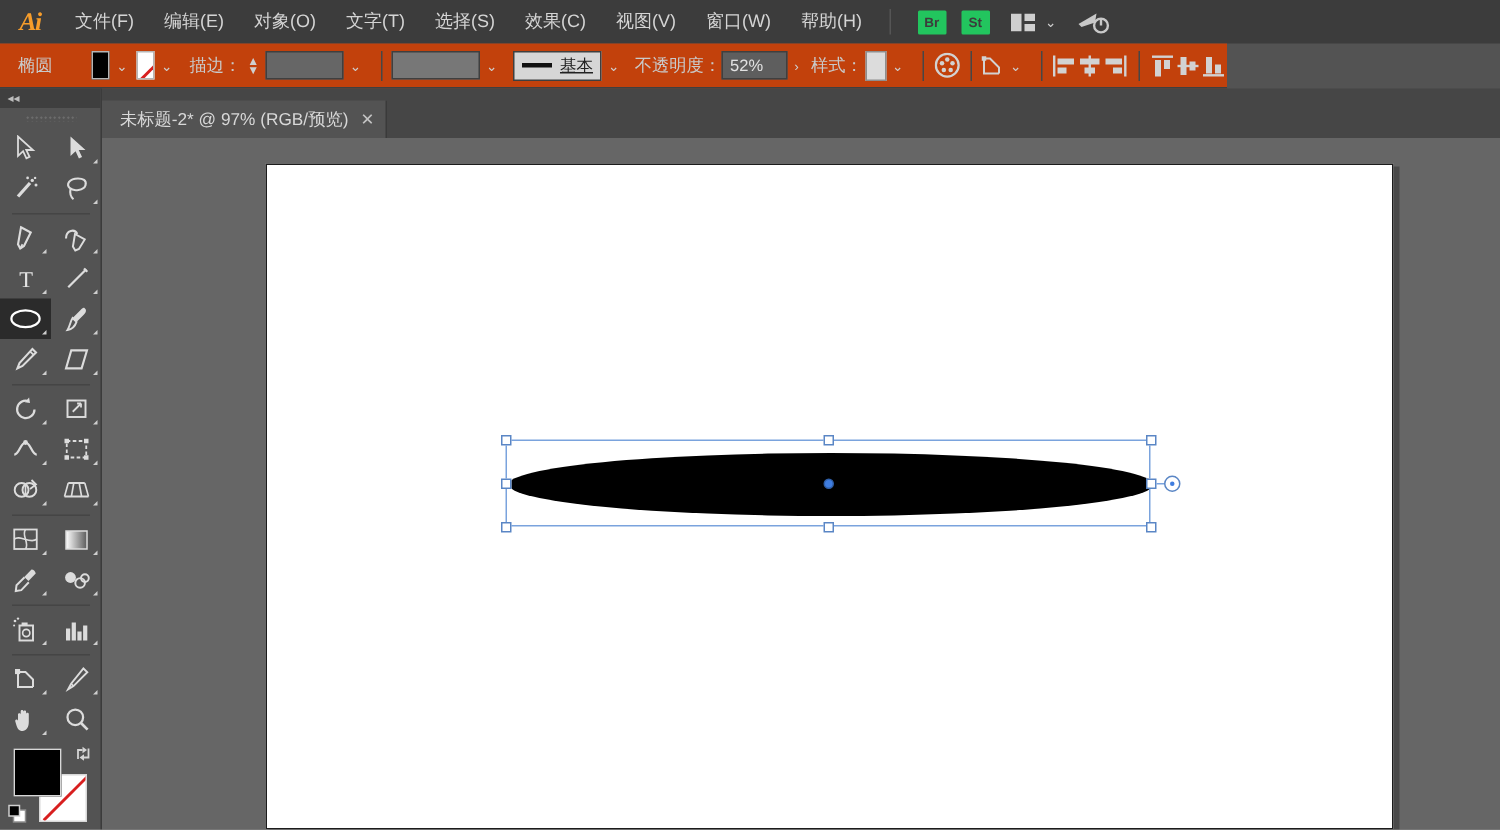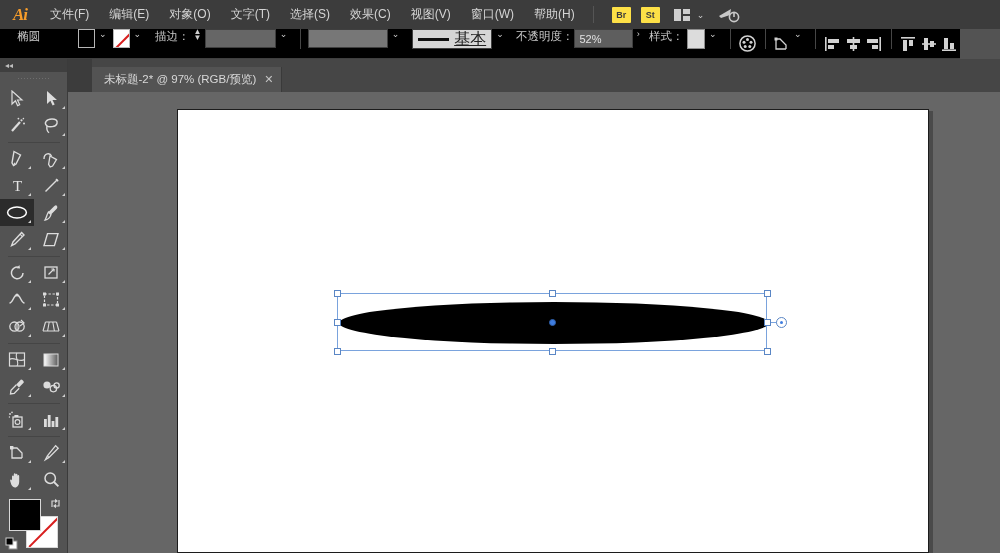--- a/index.html
+++ b/index.html
@@ -24,33 +24,33 @@
     font-family: "Liberation Serif", serif;
   }
   .menu-item {
     padding: 0 10px; height: 29px; line-height: 29px;
     color: #d4d4d4; font-size: 12px; white-space: nowrap; cursor: default;
   }
   .menubar-sep {
     width: 1px; height: 17px; background: #555; margin: 0 8px;
   }
   .mb-btn {
-    width: 19px; height: 16px; background: #fde047; color: #3c3c3c;
+    width: 19px; height: 16px; background: #22c55e; color: #3c3c3c;
     font-size: 9px; display: flex; align-items: center;
     justify-content: center; margin-left: 10px; border-radius: 1px;
     font-weight: bold; cursor: pointer;
   }
   .mb-icon { margin-left: 14px; cursor: pointer; display:flex; align-items:center; }
   .chev { color: #d0d0d0; font-size: 9px; margin-left: 7px; cursor: pointer; }
 
   
   .controlbar {
-    position: absolute; left: 0; top: 29px; width: 960px; height: 30px;
-    background: #000000;
-    display: flex; 
+    position: absolute; left: 0; top: 29px; width: 818px; height: 30px;
+    background: #c2410c;
+    display: flex; align-items: center;
     border-bottom: 1px solid #3f3f3f;
   }
   .cb-label { color: #c9c9c9; font-size: 11.5px; white-space: nowrap; }
   .cb-sep { width: 1px; height: 20px; background: #464646; margin: 0 7px; }
   .swatch-box {
     width: 21px; height: 19px; border: 1px solid #b6b6b6; background: #000;
     cursor: pointer;
   }
   .swatch-none {
     width: 21px; height: 19px; border: 1px solid #b6b6b6; background: #fff;
@@ -74,36 +74,36 @@
     display: flex; align-items: center; color: #e0e0e0; font-size: 11px;
     padding: 0 5px; cursor: text;
   }
   .field-wide { width: 86px; }
   .field-gray { width: 98px; background: #777; }
   .profile-box {
     width: 99px; height: 20px; background: #d6d6d6; border: 1px solid #3f3f3f;
     display: flex; align-items: center; padding: 0 5px; cursor: pointer;
   }
   .profile-line { flex: 1; height: 3px; background: #111; margin-right: 5px; }
-  .profile-text { color: #222; font-size: 16px; text-decoration: underline; }
+  .profile-text { color: #222; font-size: 11px; text-decoration: underline; }
   .opacity-field {
     width: 72px; height: 19px; background: #5e5e5e; border: 1px solid #3f3f3f;
     color: #e2e2e2; font-size: 11px; display: flex; align-items: center;
     padding: 0 5px; cursor: text;
   }
   .style-box {
     width: 23px; height: 20px; background: #dcdcdc; border: 1px solid #8e8e8e;
     cursor: pointer;
   }
   .ic { cursor: pointer; display: flex; align-items: center; justify-content: center; }
 
   
   .tabbar {
     position: absolute; left: 0; top: 59px; width: 1000px; height: 33px;
-    background: #464646; display: flex; align-items: flex-end; padding-left: 24px;
+    background: #464646; display: flex; align-items: flex-end;
   }
   .tabstrip-pad { width: 68px; height: 33px; background: #3c3c3c; }
   .doc-tab {
     height: 25px; background: #535353; display: flex; align-items: center;
     padding: 0 8px 0 12px; margin-bottom: 0; gap: 8px; cursor: pointer;
     border-right: 1px solid #3a3a3a;
   }
   .doc-tab-title { color: #d8d8d8; font-size: 11.5px; white-space: nowrap; }
   .doc-tab-close { color: #c4c4c4; font-size: 11px; cursor: pointer; }
 

